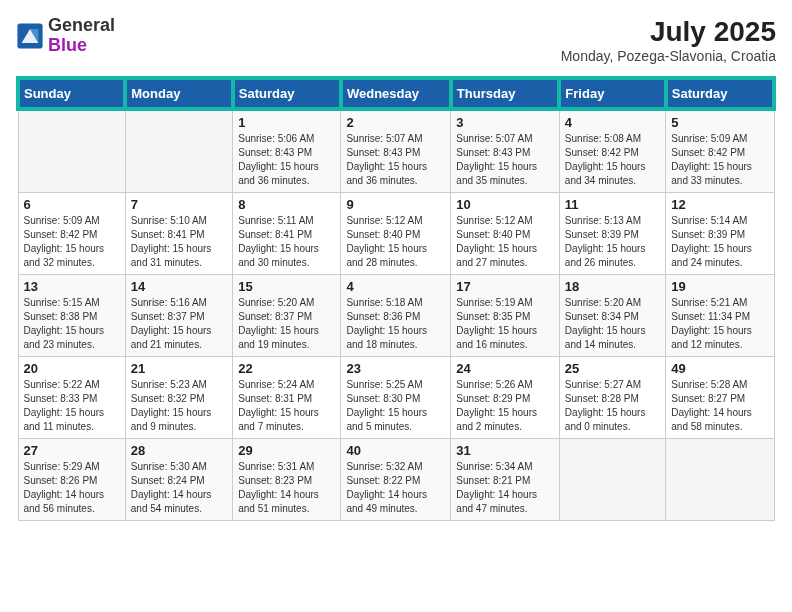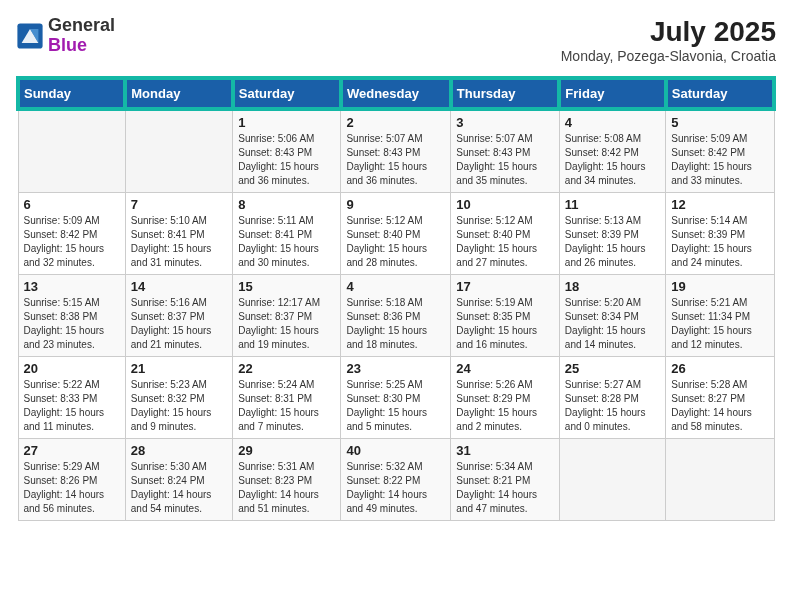--- a/index.html
+++ b/index.html
@@ -213,21 +213,21 @@
 Daylight: 15 hours and 23 minutes.</div>
         </td>
         <td>
           <span class="day-number">14</span>
           <div class="day-info">Sunrise: 5:16 AM
 Sunset: 8:37 PM
 Daylight: 15 hours and 21 minutes.</div>
         </td>
         <td>
           <span class="day-number">15</span>
-          <div class="day-info">Sunrise: 12:17 AM
+          <div class="day-info">Sunrise: 5:20 AM
 Sunset: 8:37 PM
 Daylight: 15 hours and 19 minutes.</div>
         </td>
         <td>
           <span class="day-number">4</span>
           <div class="day-info">Sunrise: 5:18 AM
 Sunset: 8:36 PM
 Daylight: 15 hours and 18 minutes.</div>
         </td>
         <td>
@@ -280,21 +280,21 @@
 Sunset: 8:29 PM
 Daylight: 15 hours and 2 minutes.</div>
         </td>
         <td>
           <span class="day-number">25</span>
           <div class="day-info">Sunrise: 5:27 AM
 Sunset: 8:28 PM
 Daylight: 15 hours and 0 minutes.</div>
         </td>
         <td>
-          <span class="day-number">26</span>
+          <span class="day-number">49</span>
           <div class="day-info">Sunrise: 5:28 AM
 Sunset: 8:27 PM
 Daylight: 14 hours and 58 minutes.</div>
         </td>
       </tr>
       <tr>
         <td>
           <span class="day-number">27</span>
           <div class="day-info">Sunrise: 5:29 AM
 Sunset: 8:26 PM

